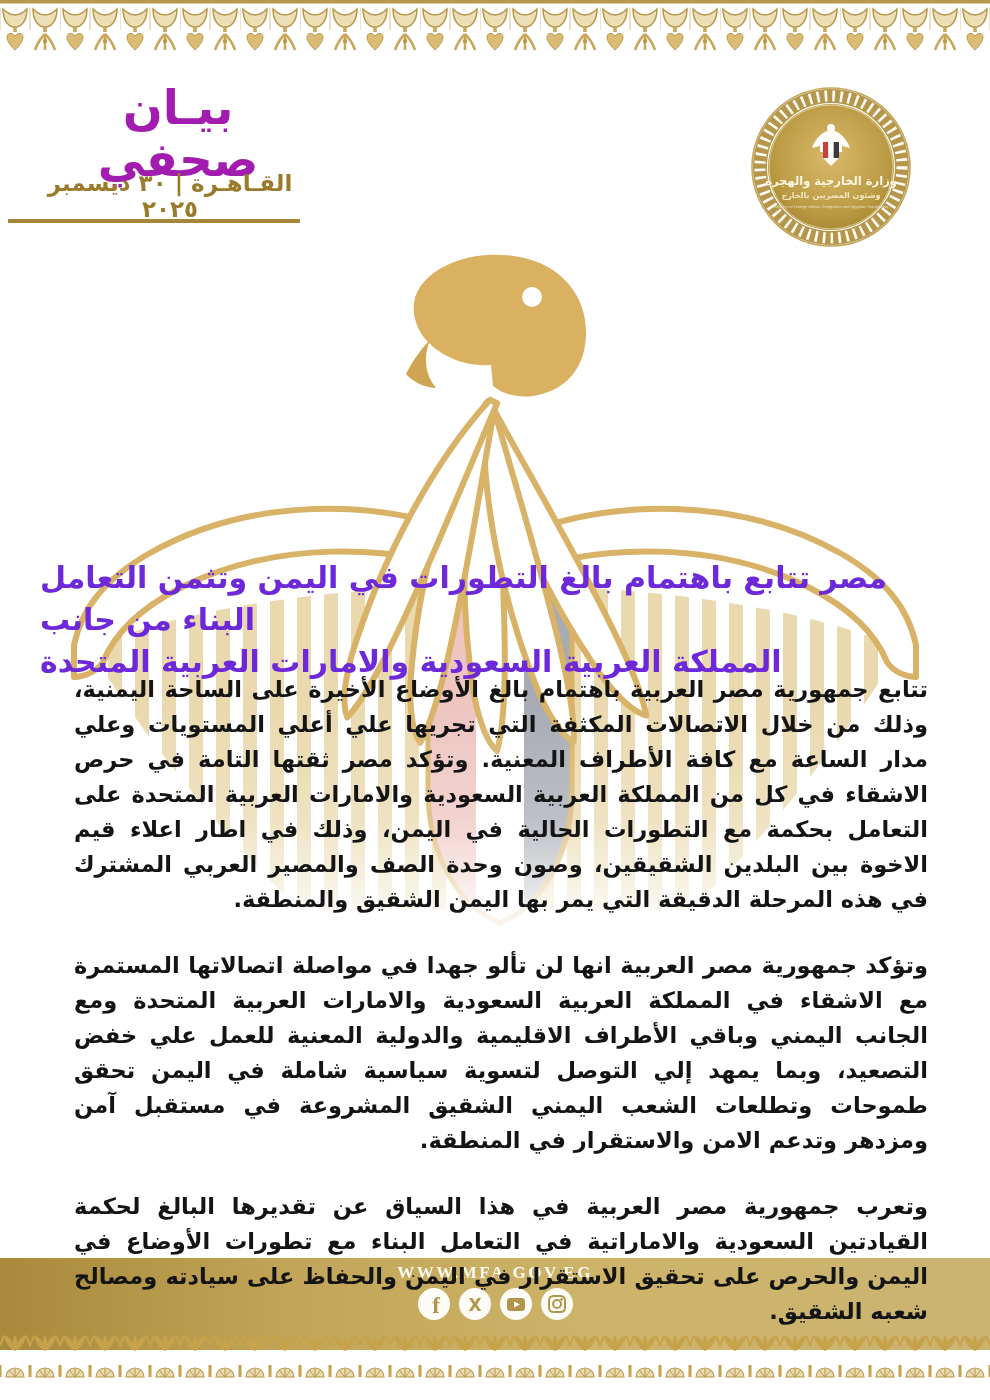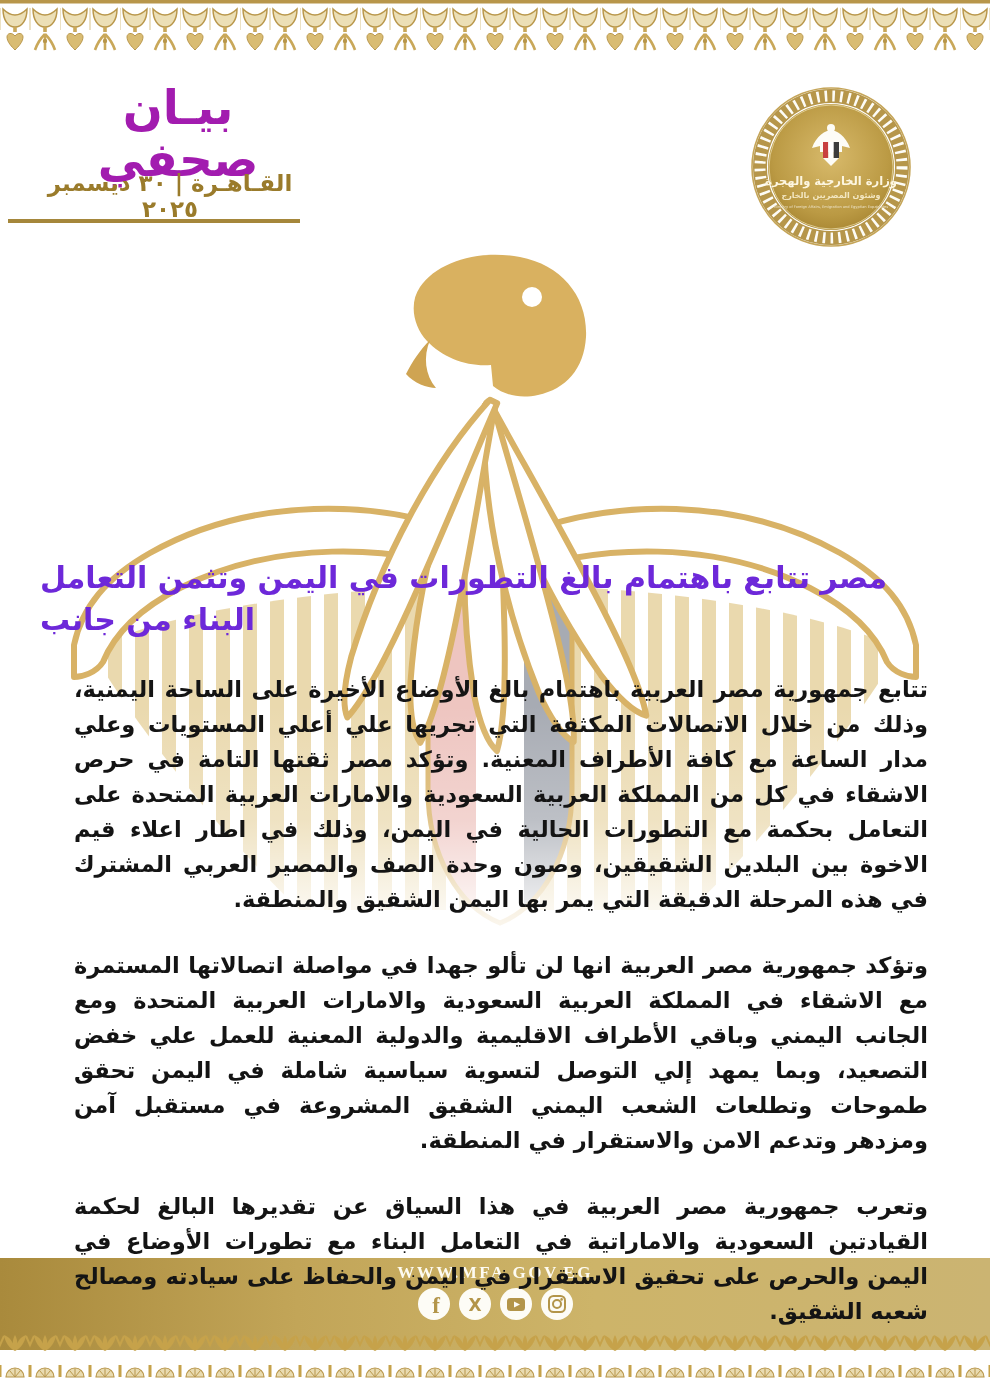--- a/index.html
+++ b/index.html
@@ -175,20 +175,21 @@
         <path d="M430,95 C423,112 425,130 436,143 C427,143 414,138 406,129 C412,117 420,105 430,95 Z" fill="#cfa452"></path>
         <circle cx="532" cy="52" r="10" fill="#ffffff"></circle>
       </g>
 
       <rect x="0" y="460" width="990" height="255" fill="url(#fadeWhite)"></rect>
     </svg>
   </div>
 
   <div class="headline" dir="rtl">
     <span>مصر تتابع باهتمام بالغ التطورات في اليمن وتثمن التعامل البناء من جانب</span><br>
+    <span>المملكة العربية السعودية والامارات العربية المتحدة</span>
   </div>
 
   <div class="body-text">
     <p>تتابع جمهورية مصر العربية باهتمام بالغ الأوضاع الأخيرة على الساحة اليمنية، وذلك من خلال الاتصالات المكثفة التي تجريها علي أعلي المستويات وعلي مدار الساعة مع كافة الأطراف المعنية. وتؤكد مصر ثقتها التامة في حرص الاشقاء في كل من المملكة العربية السعودية والامارات العربية المتحدة على التعامل بحكمة مع التطورات الحالية في اليمن، وذلك في اطار اعلاء قيم الاخوة بين البلدين الشقيقين، وصون وحدة الصف والمصير العربي المشترك في هذه المرحلة الدقيقة التي يمر بها اليمن الشقيق والمنطقة.</p>
     <p>وتؤكد جمهورية مصر العربية انها لن تألو جهدا في مواصلة اتصالاتها المستمرة مع الاشقاء في المملكة العربية السعودية والامارات العربية المتحدة ومع الجانب اليمني وباقي الأطراف الاقليمية والدولية المعنية للعمل علي خفض التصعيد، وبما يمهد إلي التوصل لتسوية سياسية شاملة في اليمن تحقق طموحات وتطلعات الشعب اليمني الشقيق المشروعة في مستقبل آمن ومزدهر وتدعم الامن والاستقرار في المنطقة.</p>
     <p>وتعرب جمهورية مصر العربية في هذا السياق عن تقديرها البالغ لحكمة القيادتين السعودية والاماراتية في التعامل البناء مع تطورات الأوضاع في اليمن والحرص على تحقيق الاستقرار في اليمن والحفاظ على سيادته ومصالح شعبه الشقيق.</p>
   </div>
 
   <div class="footer-band">
     <div class="footer-site">WWW.MFA.GOV.EG</div>

